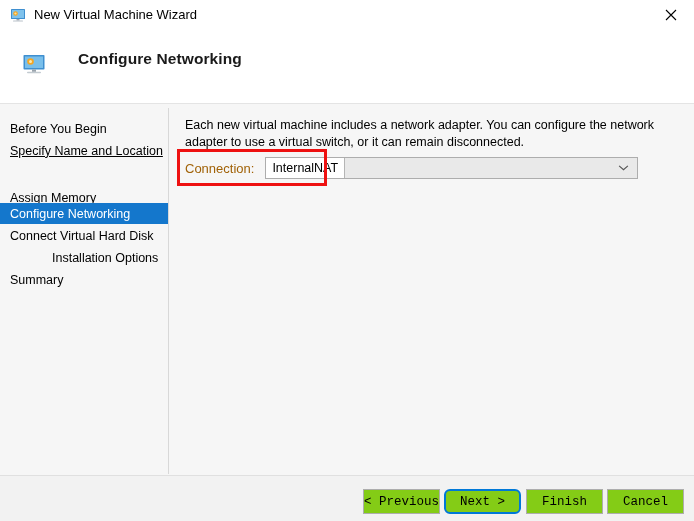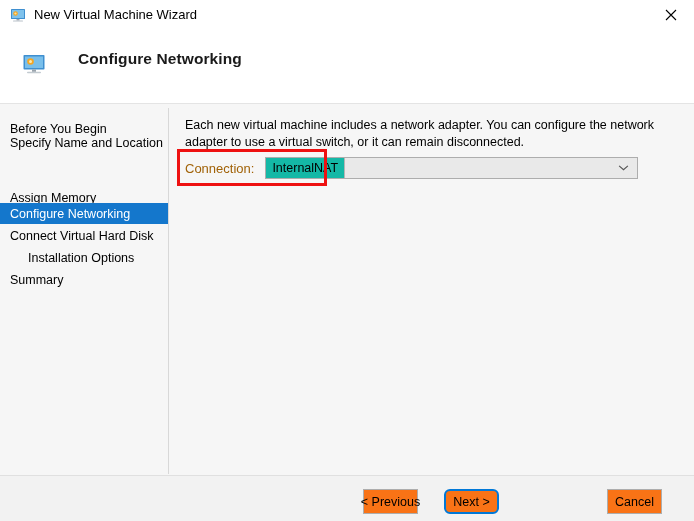--- a/index.html
+++ b/index.html
@@ -152,21 +152,21 @@
     background: #e9e9e9;
     border: 1px solid #adadad;
     display: flex;
     align-items: center;
     cursor: default;
   }
   #connection-value {
     height: 20px;
     min-width: 76px;
     padding: 0 6px;
-    background: #14b8a6;
+    background: #ffffff;
     border-right: 1px solid #b5b5b5;
     display: flex;
     align-items: center;
     font-size: 12.5px;
     color: #000000;
     white-space: nowrap;
   }
   #connection-chevron {
     position: absolute;
     right: 8px; top: 50%;
@@ -187,24 +187,24 @@
   #footer {
     position: absolute;
     left: 0; top: 475px;
     width: 694px; height: 46px;
     background: #f2f2f2;
     border-top: 1px solid #e0e0e0;
   }
   .btn {
     position: absolute;
     top: 13px;
-    width: 55px; height: 25px;
-    background: #f97316;
+    width: 77px; height: 25px;
+    background: #84cc16;
     border: 1px solid #adadad;
-    font-family: Liberation Sans, sans-serif;
+    font-family: Liberation Mono, monospace;
     font-size: 12.5px;
     color: #000000;
     display: flex;
     align-items: center;
     justify-content: center;
     cursor: default;
     white-space: nowrap;
   }
   .btn.focused {
     border: 2px solid #0078d7;
@@ -244,33 +244,33 @@
     <div id="header-title">Configure Networking</div>
   </div>
   <div id="header-rule"></div>
 
   <div id="body">
 
     <div id="sidebar">
       <div class="nav-item" style="top:14px;">
         <span class="nav-label">Before You Begin</span>
       </div>
-      <div class="nav-item" style="top:28px;">
+      <div class="nav-item" style="top:36px;text-decoration:underline;">
         <span class="nav-label">Specify Name and Location</span>
       </div>
       <div class="nav-item" style="top:80px;align-items:flex-end;">
         <span class="nav-label">Assign Memory</span>
       </div>
       <div class="nav-item active" style="top:99px;">
         <span class="nav-label">Configure Networking</span>
       </div>
       <div class="nav-item" style="top:121px;">
         <span class="nav-label">Connect Virtual Hard Disk</span>
       </div>
-      <div class="nav-item indented" style="top:143px;">
+      <div class="nav-item indented" style="top:143px;padding-left:24px;">
         <span class="nav-label">Installation Options</span>
       </div>
       <div class="nav-item" style="top:165px;">
         <span class="nav-label">Summary</span>
       </div>
     </div>
     <div id="sidebar-divider"></div>
 
     <div id="main">
       <div id="intro-text">Each new virtual machine includes a network adapter. You can configure the network adapter to use a virtual switch, or it can remain disconnected.</div>
@@ -285,16 +285,17 @@
         </div>
       </div>
 
       <div id="annotation-box"></div>
     </div>
   </div>
 
   <div id="footer">
     <div class="btn" style="left:363px;">&lt; Previous</div>
     <div class="btn focused" style="left:444px;border-radius:6px;">Next &gt;</div>
+    <div class="btn" style="left:526px;">Finish</div>
     <div class="btn" style="left:607px;">Cancel</div>
   </div>
 
 </div>
 
 </body></html>

